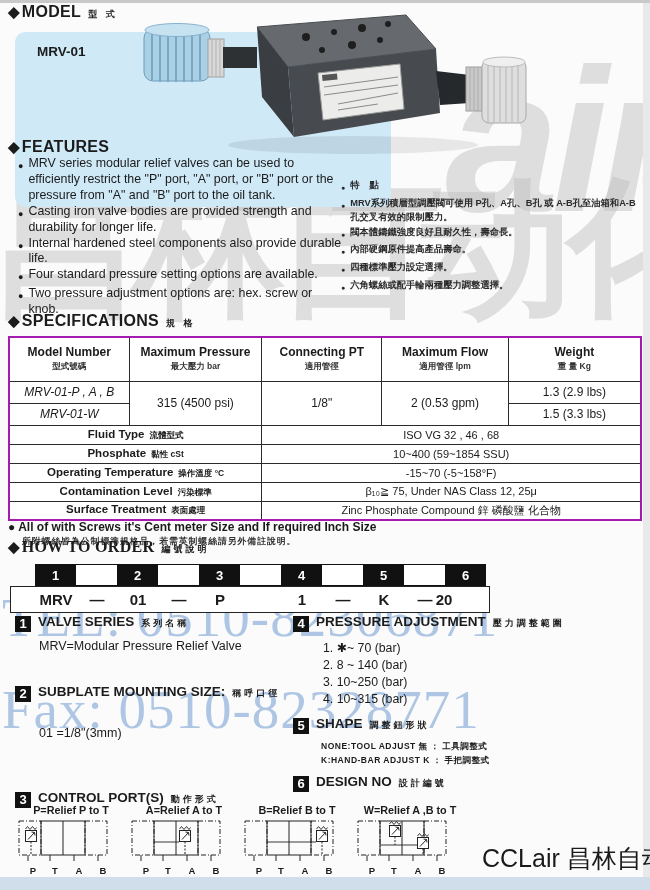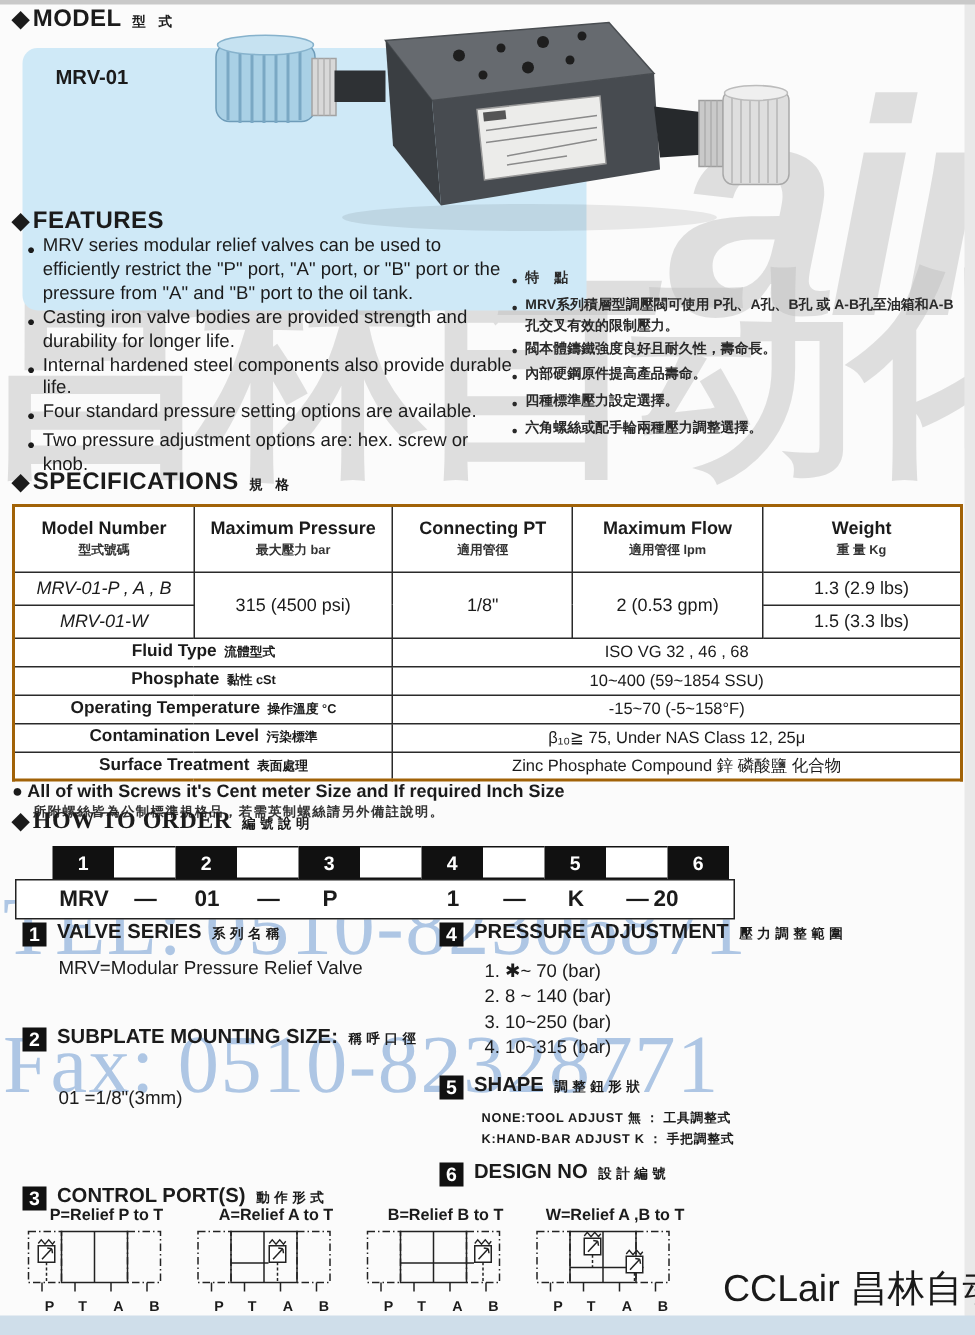--- a/index.html
+++ b/index.html
@@ -41,21 +41,21 @@
     font-size:12.4px; line-height:15.9px; }
   .feat-zh { position:absolute; left:341px; top:178px; width:302px; z-index:2;
     font-size:9.3px; line-height:14.6px; font-weight:bold; color:#2a2a2a; }
   .li { display:flex; }
   .li .dot { flex:0 0 auto; margin-right:5px; }
   .feat-en .dot { font-size:9px; margin-top:3px; }
   .feat-zh .dot { font-size:7px; margin-top:3px; }
   .feat-zh .zh-head { letter-spacing:10px; }
 
   table.spec { position:absolute; left:8px; top:336px; width:634px; z-index:2;
-    border-collapse:collapse; background:#fff; border:2px solid #a16207; }
+    border-collapse:collapse; background:#fff; border:2px solid #a21caf; }
   table.spec th, table.spec td { border:1px solid #2a2a2a; text-align:center; vertical-align:middle; padding:1px 2px; }
   table.spec th { height:44px; }
   .th-en { font-size:12px; font-weight:bold; }
   .th-zh { font-size:8.5px; font-weight:bold; color:#333; margin-top:2px; }
   .td-model { height:22px; font-size:12px;font-style:italic; }
   .td-val { font-size:12px; }
   .attr-label { height:19px; font-size:11.5px; font-weight:bold; }
   .attr-label .azh { font-size:8.5px; margin-left:5px; }
   .attr-val { font-size:11px; }
   .c-model{width:19%;} .c-press{width:21%;} .c-conn{width:19%;} .c-flow{width:20%;} .c-wt{width:21%;}

